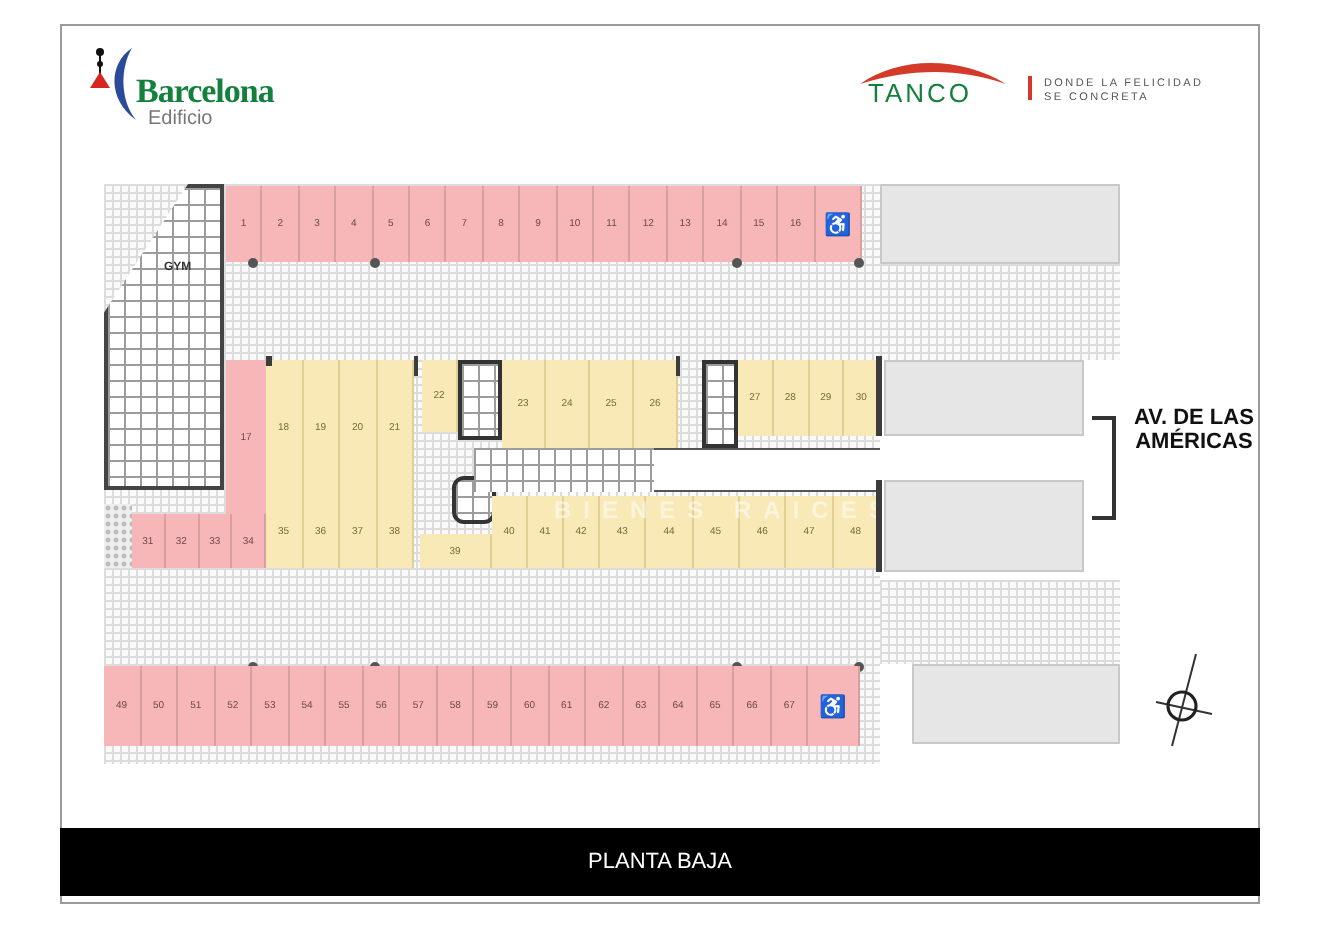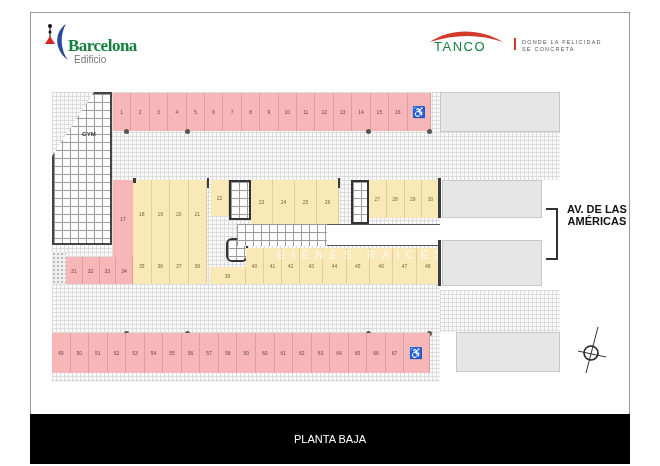--- a/index.html
+++ b/index.html
@@ -18,21 +18,21 @@
     background-image: linear-gradient(#9c9c9c 1px, transparent 1px), linear-gradient(90deg, #9c9c9c 1px, transparent 1px);
     background-size:8px 8px; }
   .row { position:absolute; display:flex; }
   .spot { flex:1; display:flex; align-items:center; justify-content:center; font-size:5px; color:#6b4a4a; border-right:1px solid #d9a0a0; box-sizing:border-box; }
   .pink { background:#f7b6b8; }
   .yellow { background:#f9e9b6; }
   .yspot { border-right:1px solid #e2cf95; color:#7a6a3a; }
   .gray { background:#e6e6e6; border:1px solid #c8c8c8; }
   .wall { background:#3c3c3c; position:absolute; }
   .col { position:absolute; width:5px; height:5px; border-radius:50%; background:#555; }
-  .footer { position:absolute; left:30px; top:414px; width:600px; height:50px; background:#000; color:#fff; display:flex; align-items:center; justify-content:center; font-size:11px; }
+  .footer { position:absolute; left:30px; top:414px; width:600px; height:34px; background:#000; color:#fff; display:flex; align-items:center; justify-content:center; font-size:11px; }
   .street { position:absolute; left:567px; top:203px; font-size:11px; font-weight:bold; color:#111; line-height:12px; text-align:center; }
   .gym { position:absolute; font-size:6px; color:#333; font-weight:bold; }
   .watermark { position:absolute; color:rgba(255,255,255,0.55); font-size:12px; letter-spacing:6px; font-weight:bold; }
 </style>
 </head>
 <body>
 
 <div class="frame"></div>
 
 <div class="abs" style="left:44px;top:22px;width:30px;height:40px;">

